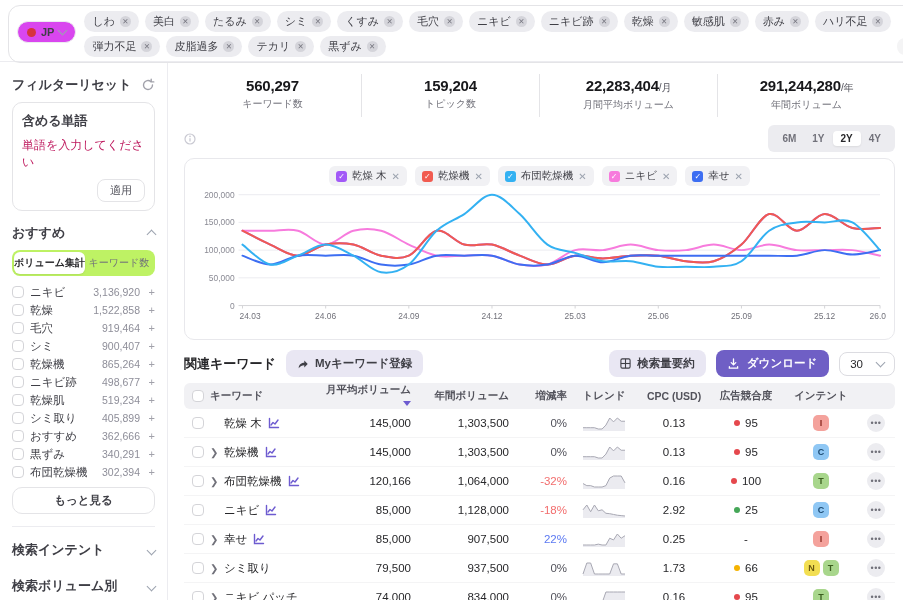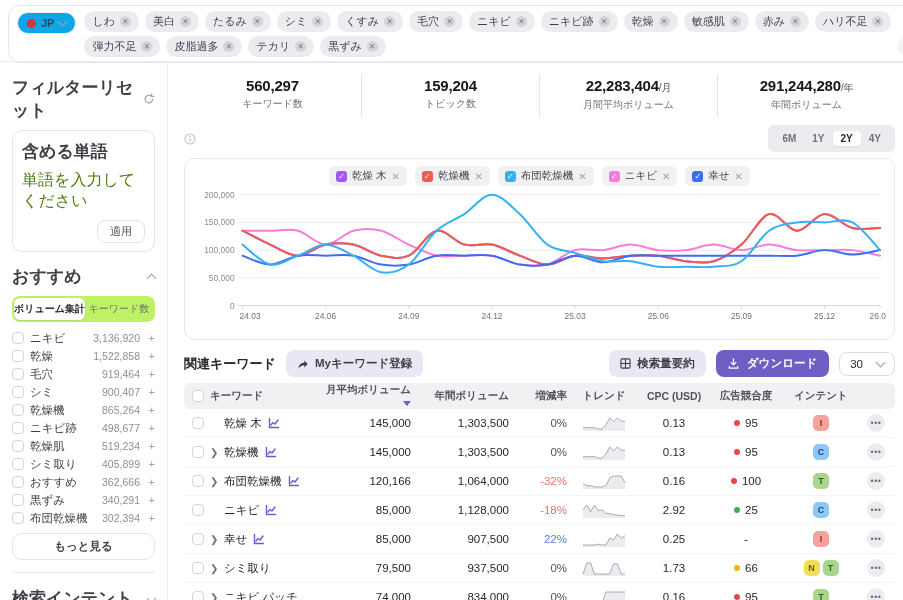--- a/index.html
+++ b/index.html
@@ -3,40 +3,40 @@
 <meta charset="utf-8">
 <style>
   * { margin:0; padding:0; box-sizing:border-box; }
   html,body { width:903px; height:600px; overflow:hidden; background:#fff;
     font-family:"Liberation Sans","DejaVu Sans",sans-serif; color:#27272a; }
   
   .topbar { display:flex; align-items:flex-start; gap:10px; padding:5px 10px 4px 8px;
     border-bottom:1px solid #ececf0; height:62px; }
   .kw-panel { flex:1; position:relative; border:1px solid #e4e4e7; border-radius:12px;
     padding:5px 70px 5px 8px; display:flex; gap:8px; min-height:52px; }
-  .country { display:flex; align-items:center; gap:5px; background:#0ea5e9; border:1px solid #ececf0;
-    border-radius:14px; padding:3px 9px; height:22px; margin-top:1px; font-size:11px; font-weight:bold; color:#3f3f46; }
+  .country { display:flex; align-items:center; gap:5px; background:#d946ef; border:1px solid #ececf0;
+    border-radius:14px; padding:3px 9px; height:22px; margin-top:10px; font-size:11px; font-weight:bold; color:#3f3f46; }
   .flag-dot { width:9px; height:9px; border-radius:50%; background:#d6333f; }
   .chev { width:7px; height:7px; border-left:1.5px solid #9ca3af; border-bottom:1.5px solid #9ca3af;
     transform:rotate(-45deg); margin-top:-3px; }
   .chip-rows { display:flex; flex-direction:column; gap:4px; }
   .chip-row { display:flex; gap:6px; flex-wrap:nowrap; }
   .chip { display:inline-flex; align-items:center; gap:5px; background:#ececf0; border-radius:13px;
     padding:3px 8px; font-size:11px; color:#3f3f46; height:21px; white-space:nowrap; }
   .chip .x { width:11px; height:11px; border-radius:50%; background:#d4d4da; color:#74747e;
     font-size:7.5px; line-height:11px; text-align:center; font-weight:bold; cursor:pointer; }
   .counter { position:absolute; right:10px; bottom:7px; background:#f4f4f5; border-radius:8px;
     padding:3px 9px; font-size:10px; color:#52525b; }
   
   .layout { display:flex; height:538px; }
   .sidebar { width:168px; border-right:1px solid #ececf0; padding:14px 12px 0 12px; flex-shrink:0; overflow:hidden; }
   .side-row { display:flex; align-items:center; justify-content:space-between; }
-  .side-title { font-size:17px; font-weight:bold; color:#3f3f46; }
+  .side-title { font-size:13px; font-weight:bold; color:#3f3f46; }
   .include-card { margin-top:8px; border:1px solid #e4e4e7; border-radius:10px; padding:9px 9px 8px; }
-  .include-card .ph { font-size:16px; color:#4d7c0f; margin-top:7px; }
+  .include-card .ph { font-size:12px; color:#be185d; margin-top:7px; }
   .apply-btn { display:block; margin:8px 0 0 auto; background:#fff; border:1px solid #e4e4e7;
     border-radius:8px; padding:3px 12px; font-size:11px; color:#52525b; cursor:pointer; }
   .topic-head { margin-top:13px; }
   .seg { margin-top:8px; background:#bef264; border-radius:8px; padding:2px; display:flex; }
   .seg .tab { flex:1; text-align:center; font-size:10px; padding:4px 0; color:#71717a; border-radius:6px; cursor:pointer; white-space:nowrap; }
   .seg .tab.active { background:#fff; color:#27272a; font-weight:bold; box-shadow:0 1px 2px rgba(0,0,0,.08); }
   .topic-list { margin-top:7px; }
   .topic-item { display:flex; align-items:center; gap:6px; height:18px; }
   .cb { width:12px; height:12px; border:1.5px solid #d4d4d8; border-radius:4px; background:#fff; flex-shrink:0; cursor:pointer; }
   .topic-item .lbl { flex:1; font-size:11.5px; color:#3f3f46; white-space:nowrap; overflow:hidden; }

